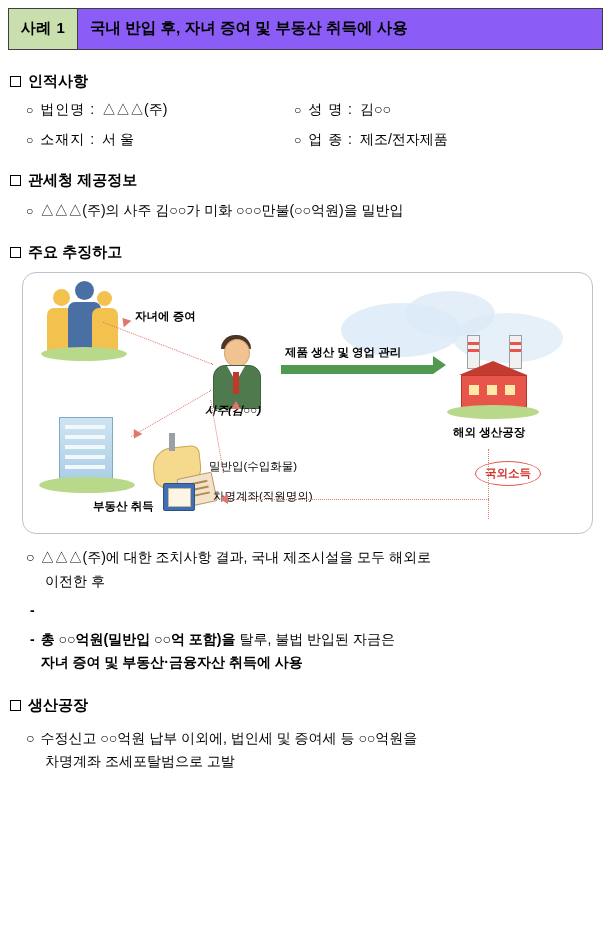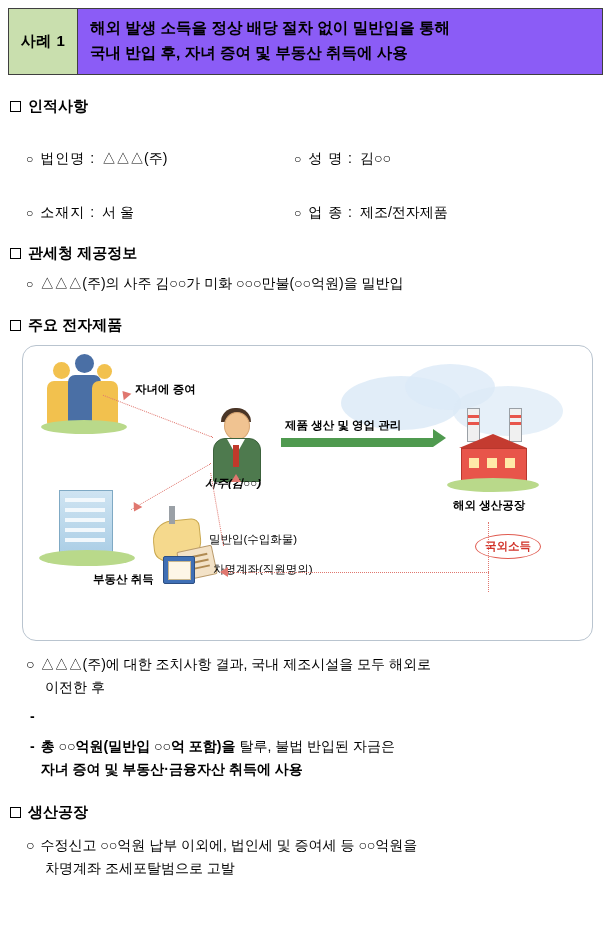--- a/index.html
+++ b/index.html
@@ -82,36 +82,36 @@
     display: flex;
     align-items: baseline;
     gap: 7px;
     white-space: nowrap;
   }
   .info-cell.left  { width: 268px; }
   .circ {
     font-size: 12px;
     line-height: 1;
   }
-  .kv-key { letter-spacing: 1px; margin-top: 24px; }
+  .kv-key { letter-spacing: 1px; }
 
   .bullet-line {
     margin: 0 0 6px 26px;
     font-size: 14px;
     display: flex;
     gap: 7px;
     align-items: baseline;
   }
   .bullet-line .txt { line-height: 1.55; }
 
   
   .diagram {
     position: relative;
     margin: 6px 18px 0 22px;
-    height: 296px;
+    height: 262px;
     border: 1px solid #b9c4cf;
     border-radius: 14px;
     background: #ffffff;
     box-sizing: border-box;
     overflow: hidden;
   }
   .d-label {
     position: absolute;
     font-size: 11.5px;
     font-weight: bold;
@@ -265,21 +265,20 @@
   .light { font-weight: normal; }
 </style>
 </head>
 <body>
 
 <div class="page">
 
   <div class="case-header">
     <div class="case-tag">사례 1</div>
     <div class="case-title">
-      <div>해외 발생 소득을 정상 배당 절차 없이 밀반입을 통해</div>
       <div>국내 반입 후, 자녀 증여 및 부동산 취득에 사용</div>
     </div>
   </div>
 
   <div class="section-heading">
     <span class="sq"></span>
     <span>인적사항</span>
   </div>
 
   <div class="info-grid">
@@ -313,21 +312,21 @@
     <span class="sq"></span>
     <span>관세청 제공정보</span>
   </div>
   <div class="bullet-line">
     <span class="circ">○</span>
     <span class="txt">△△△(주)의 사주 김○○가 미화 ○○○만불(○○억원)을 밀반입</span>
   </div>
 
   <div class="section-heading">
     <span class="sq"></span>
-    <span>주요 전자제품</span>
+    <span>주요 추징하고</span>
   </div>
 
   <div class="diagram">
 
     <div class="cloud" style="left:318px; top:30px; width:120px; height:54px; opacity:.85;"></div>
     <div class="cloud" style="left:382px; top:18px; width:90px; height:46px; opacity:.8;"></div>
     <div class="cloud" style="left:430px; top:40px; width:110px; height:50px; opacity:.7;"></div>
 
     <div class="person-head" style="left:30px; top:16px; width:17px; height:17px; background:#f2c14e;"></div>
     <div class="person-body" style="left:24px; top:35px; width:29px; height:44px; background:#f2c14e;"></div>

